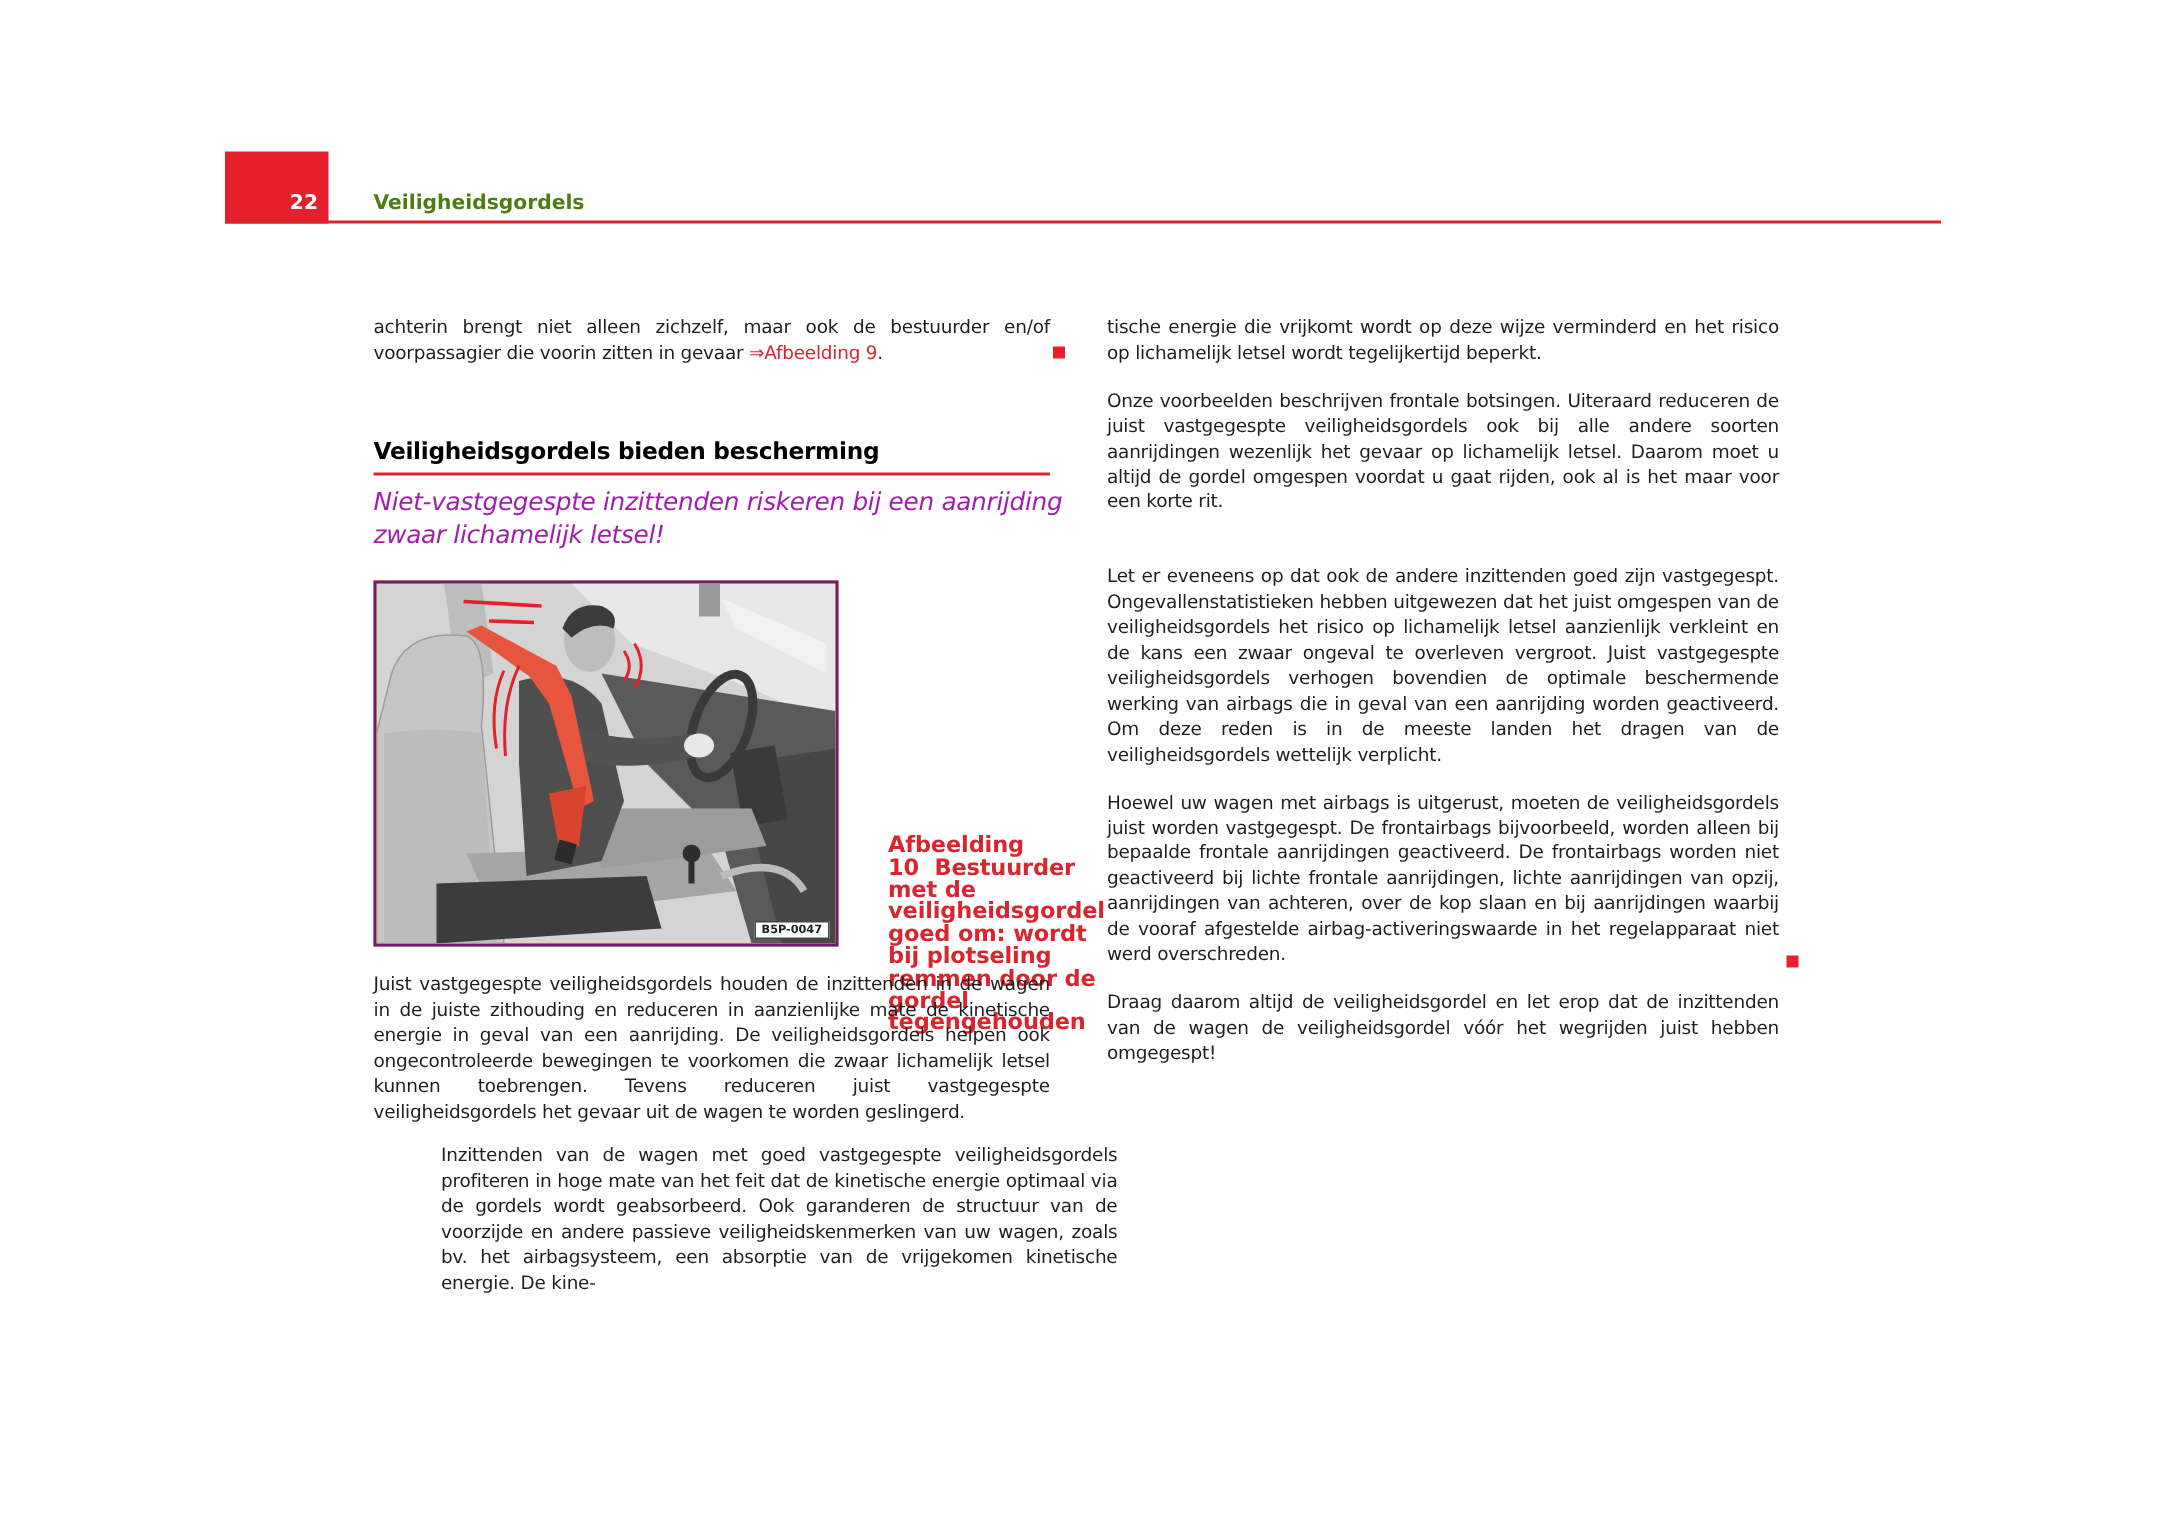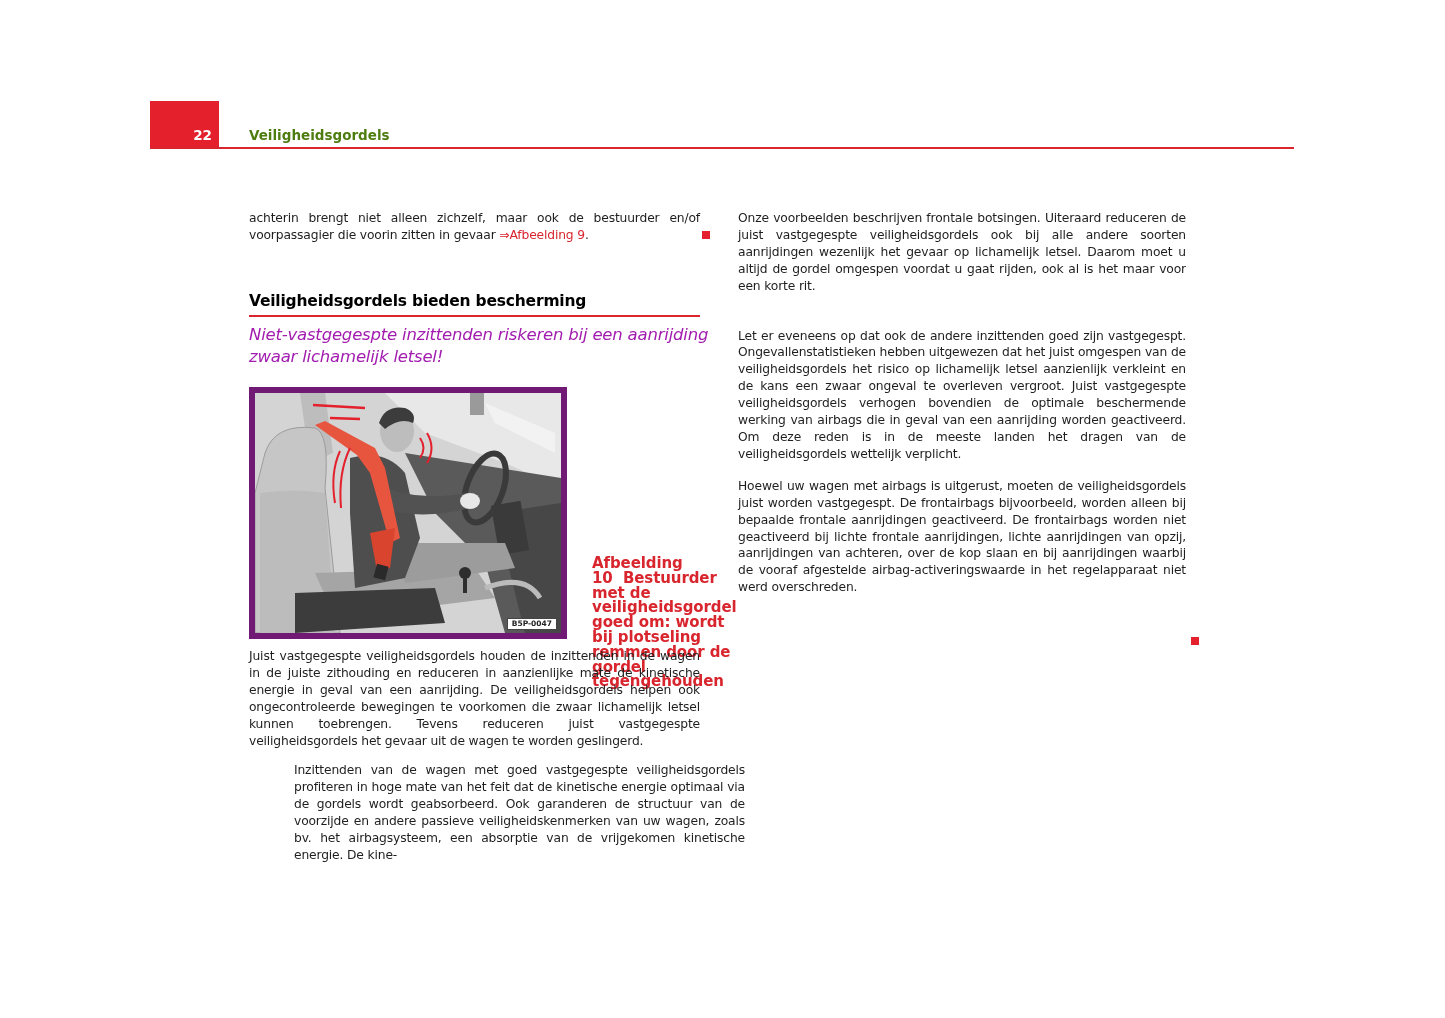--- a/index.html
+++ b/index.html
@@ -20,21 +20,21 @@
   .end-mark-left { position: absolute; left: 702px; top: 231px; width: 8px; height: 8px; background: #e3202c; }
   .end-mark-right { position: absolute; left: 1191px; top: 637px; width: 8px; height: 8px; background: #e3202c; }
 
   .section-title { position: absolute; left: 249px; top: 292px; width: 451px; font-weight: bold;
                    font-size: 15.5px; color: #000000; letter-spacing: -0.2px; }
   .section-rule { position: absolute; left: 249px; top: 315px; width: 451px; height: 2px; background: #d9262e; }
   .section-lead { position: absolute; left: 249px; top: 324px; width: 460px; font-style: italic;
                   font-size: 16.5px; line-height: 22px; color: #a21caf; letter-spacing: -0.2px; }
 
   .figure { position: absolute; left: 249px; top: 387px; width: 306px; height: 240px;
-            border: 6px solid #701a75; background: #eab308; overflow: hidden; }
+            border: 2px solid #701a75; background: #eab308; overflow: hidden; }
   .figure svg { display: block; }
   .figure-code { position: absolute; right: 4px; bottom: 3px; background: #fff; border: 1px solid #444;
                  font-size: 7.5px; font-weight: bold; padding: 0 4px; line-height: 10px; color: #222; }
   .caption { position: absolute; left: 592px; top: 556px; width: 140px; font-size: 15px; line-height: 14.8px;
              font-weight: bold; color: #d9262e; letter-spacing: -0.1px; }
 
   .p-left-1 { position: absolute; left: 249px; top: 648px; width: 451px; }
   .p-left-2 { position: absolute; left: 249px; top: 762px; width: 451px; margin-left: 45px; }
 </style>
 </head>
@@ -112,17 +112,19 @@
 </div>
 
 <div class="col p-left-1">
   <p>Juist vastgegespte veiligheidsgordels houden de inzittenden in de wagen in de juiste zithouding en reduceren in aanzienlijke mate de kinetische energie in geval van een aanrijding. De veiligheidsgordels helpen ook ongecontroleerde bewegingen te voorkomen die zwaar lichamelijk letsel kunnen toebrengen. Tevens reduceren juist vastgegespte veiligheidsgordels het gevaar uit de wagen te worden geslingerd.</p>
 </div>
 <div class="col p-left-2">
   <p>Inzittenden van de wagen met goed vastgegespte veiligheidsgordels profiteren in hoge mate van het feit dat de kinetische energie optimaal via de gordels wordt geabsorbeerd. Ook garanderen de structuur van de voorzijde en andere passieve veiligheidskenmerken van uw wagen, zoals bv. het airbagsysteem, een absorptie van de vrijgekomen kinetische energie. De kine-</p>
 </div>
 
 <div class="col col-right">
+  <p style="margin-bottom:15px">tische energie die vrijkomt wordt op deze wijze verminderd en het risico op lichamelijk letsel wordt tegelijkertijd beperkt.</p>
   <p style="margin-bottom:33px">Onze voorbeelden beschrijven frontale botsingen. Uiteraard reduceren de juist vastgegespte veiligheidsgordels ook bij alle andere soorten aanrijdingen wezenlijk het gevaar op lichamelijk letsel. Daarom moet u altijd de gordel omgespen voordat u gaat rijden, ook al is het maar voor een korte rit.</p>
   <p style="margin-bottom:15px">Let er eveneens op dat ook de andere inzittenden goed zijn vastgegespt. Ongevallenstatistieken hebben uitgewezen dat het juist omgespen van de veiligheidsgordels het risico op lichamelijk letsel aanzienlijk verkleint en de kans een zwaar ongeval te overleven vergroot. Juist vastgegespte veiligheidsgordels verhogen bovendien de optimale beschermende werking van airbags die in geval van een aanrijding worden geactiveerd. Om deze reden is in de meeste landen het dragen van de veiligheidsgordels wettelijk verplicht.</p>
   <p style="margin-bottom:15px">Hoewel uw wagen met airbags is uitgerust, moeten de veiligheidsgordels juist worden vastgegespt. De frontairbags bijvoorbeeld, worden alleen bij bepaalde frontale aanrijdingen geactiveerd. De frontairbags worden niet geactiveerd bij lichte frontale aanrijdingen, lichte aanrijdingen van opzij, aanrijdingen van achteren, over de kop slaan en bij aanrijdingen waarbij de vooraf afgestelde airbag-activeringswaarde in het regelapparaat niet werd overschreden.</p>
+  <p>Draag daarom altijd de veiligheidsgordel en let erop dat de inzittenden van de wagen de veiligheidsgordel vóór het wegrijden juist hebben omgegespt!</p>
 </div>
 <div class="end-mark-right"></div>
 
 </body></html>

